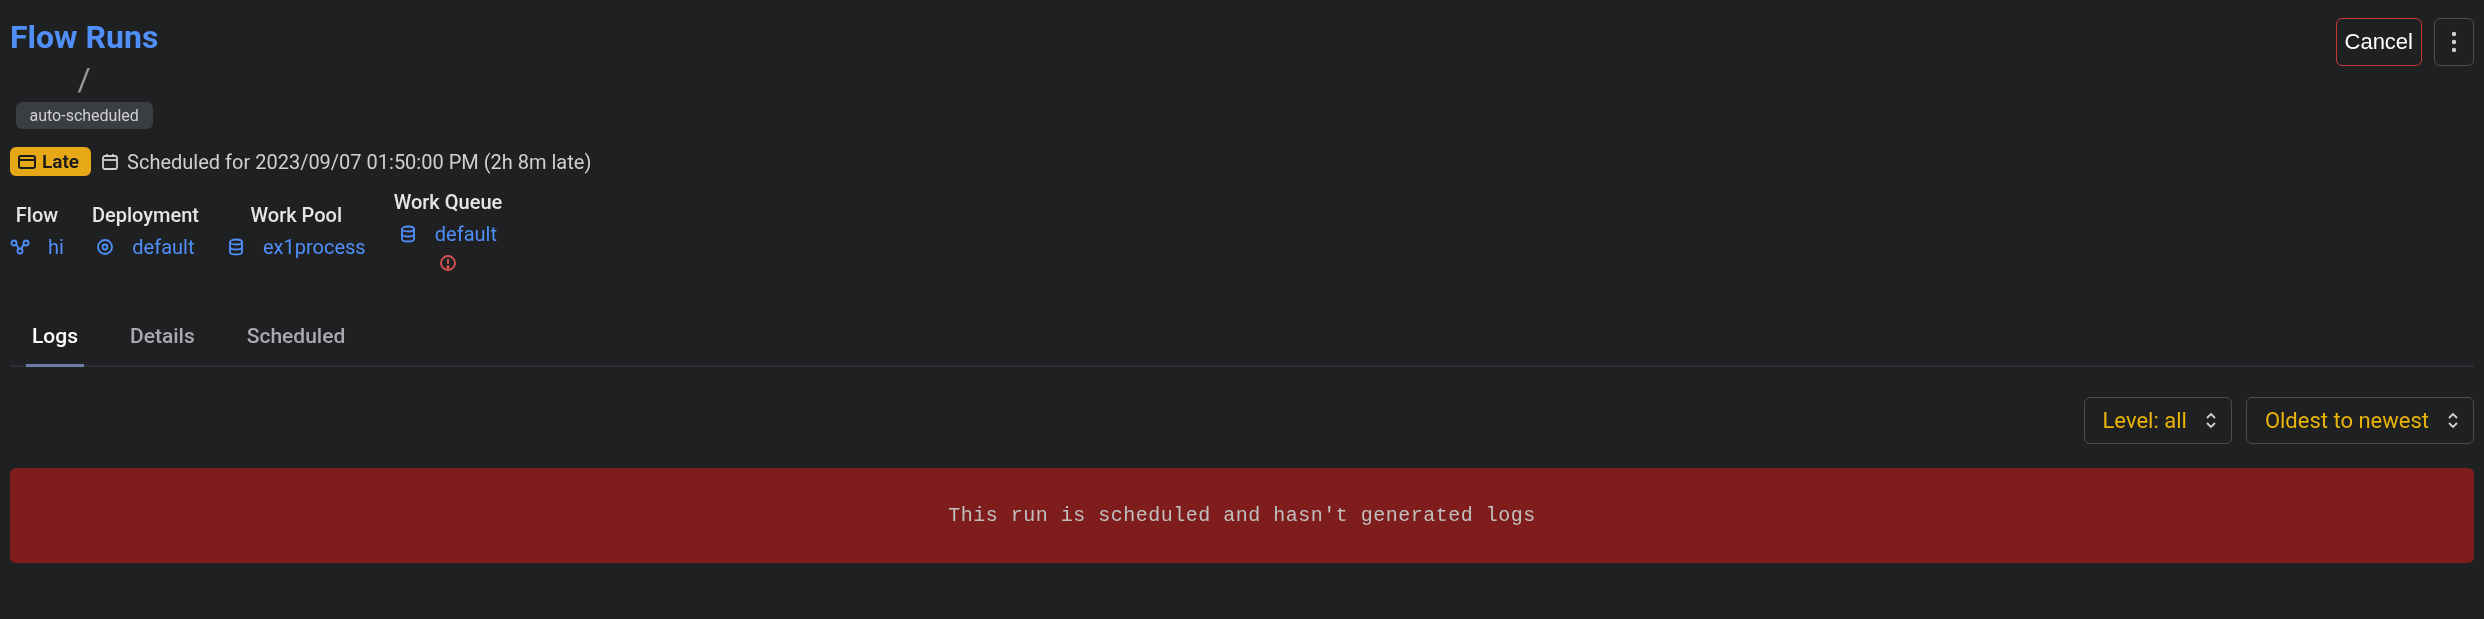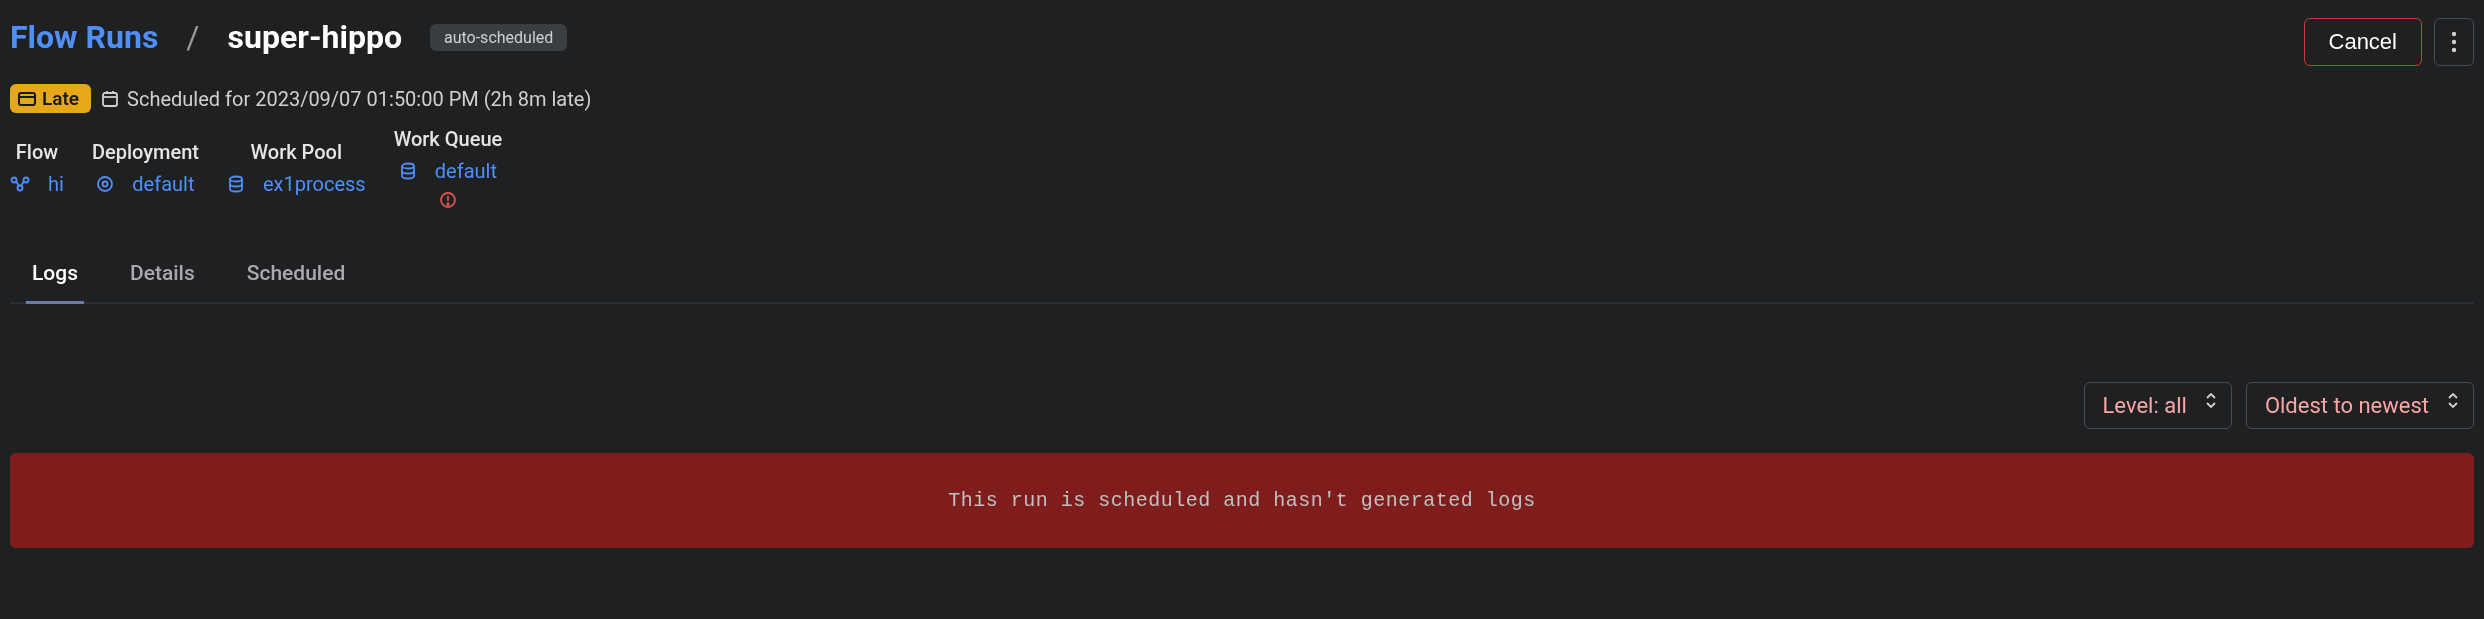--- a/index.html
+++ b/index.html
@@ -17,23 +17,24 @@
     }
     .header {
       display: flex;
       justify-content: space-between;
       align-items: flex-start;
       padding: 8px 0;
     }
     .breadcrumb-title {
       display: flex;
       align-items: center;
-      gap: 28px;
+      gap: 4px;
       font-size: 32px;
       font-weight: 700;
+      flex-direction: column;
     }
     .breadcrumb-link {
       color: #4f8ff7;
       text-decoration: none;
     }
     .breadcrumb-sep {
       color: #999;
       font-weight: 400;
     }
     .run-name {
@@ -49,21 +50,21 @@
     }
     .header-buttons {
       display: flex;
       gap: 12px;
     }
     .cancel-button {
       background: transparent;
       border: 1.5px solid #c83a3a;
       color: #fff;
       font-size: 22px;
-      padding: 10px 24px;
+      padding: 10px 8px;
       border-radius: 6px;
       cursor: pointer;
     }
     .more-button {
       background: transparent;
       border: 1px solid #4a4d52;
       color: #d0d0d0;
       padding: 10px 16px;
       border-radius: 6px;
       cursor: pointer;
@@ -141,28 +142,28 @@
     }
     .log-controls {
       display: flex;
       justify-content: flex-end;
       gap: 14px;
       margin-top: 30px;
     }
     .select-control {
       background: transparent;
       border: 1px solid #4a4d52;
-      color: #fca5a5;
+      color: #eab308;
       font-size: 22px;
       padding: 10px 44px 10px 18px;
       border-radius: 6px;
       cursor: pointer;
       position: relative;
       display: inline-flex;
-      margin-top: 48px;
+      align-items: center;
     }
     .select-chevrons {
       position: absolute;
       right: 14px;
       display: flex;
       flex-direction: column;
       gap: 1px;
     }
     .logs-panel {
       background-color: #7f1d1d;
@@ -182,21 +183,20 @@
       vertical-align: middle;
     }
   </style>
 </head>
 <body>
 
 <div class="header">
   <div class="breadcrumb-title">
     <a href="#" class="breadcrumb-link">Flow Runs</a>
     <span class="breadcrumb-sep">/</span>
-    <span class="run-name">super-hippo</span>
     <span class="tag-pill">auto-scheduled</span>
   </div>
   <div class="header-buttons">
     <button class="cancel-button">Cancel</button>
     <button class="more-button">
       <svg class="icon-svg" width="6" height="22" viewBox="0 0 6 22" fill="currentColor">
         <circle cx="3" cy="3" r="2.2"></circle>
         <circle cx="3" cy="11" r="2.2"></circle>
         <circle cx="3" cy="19" r="2.2"></circle>
       </svg>

